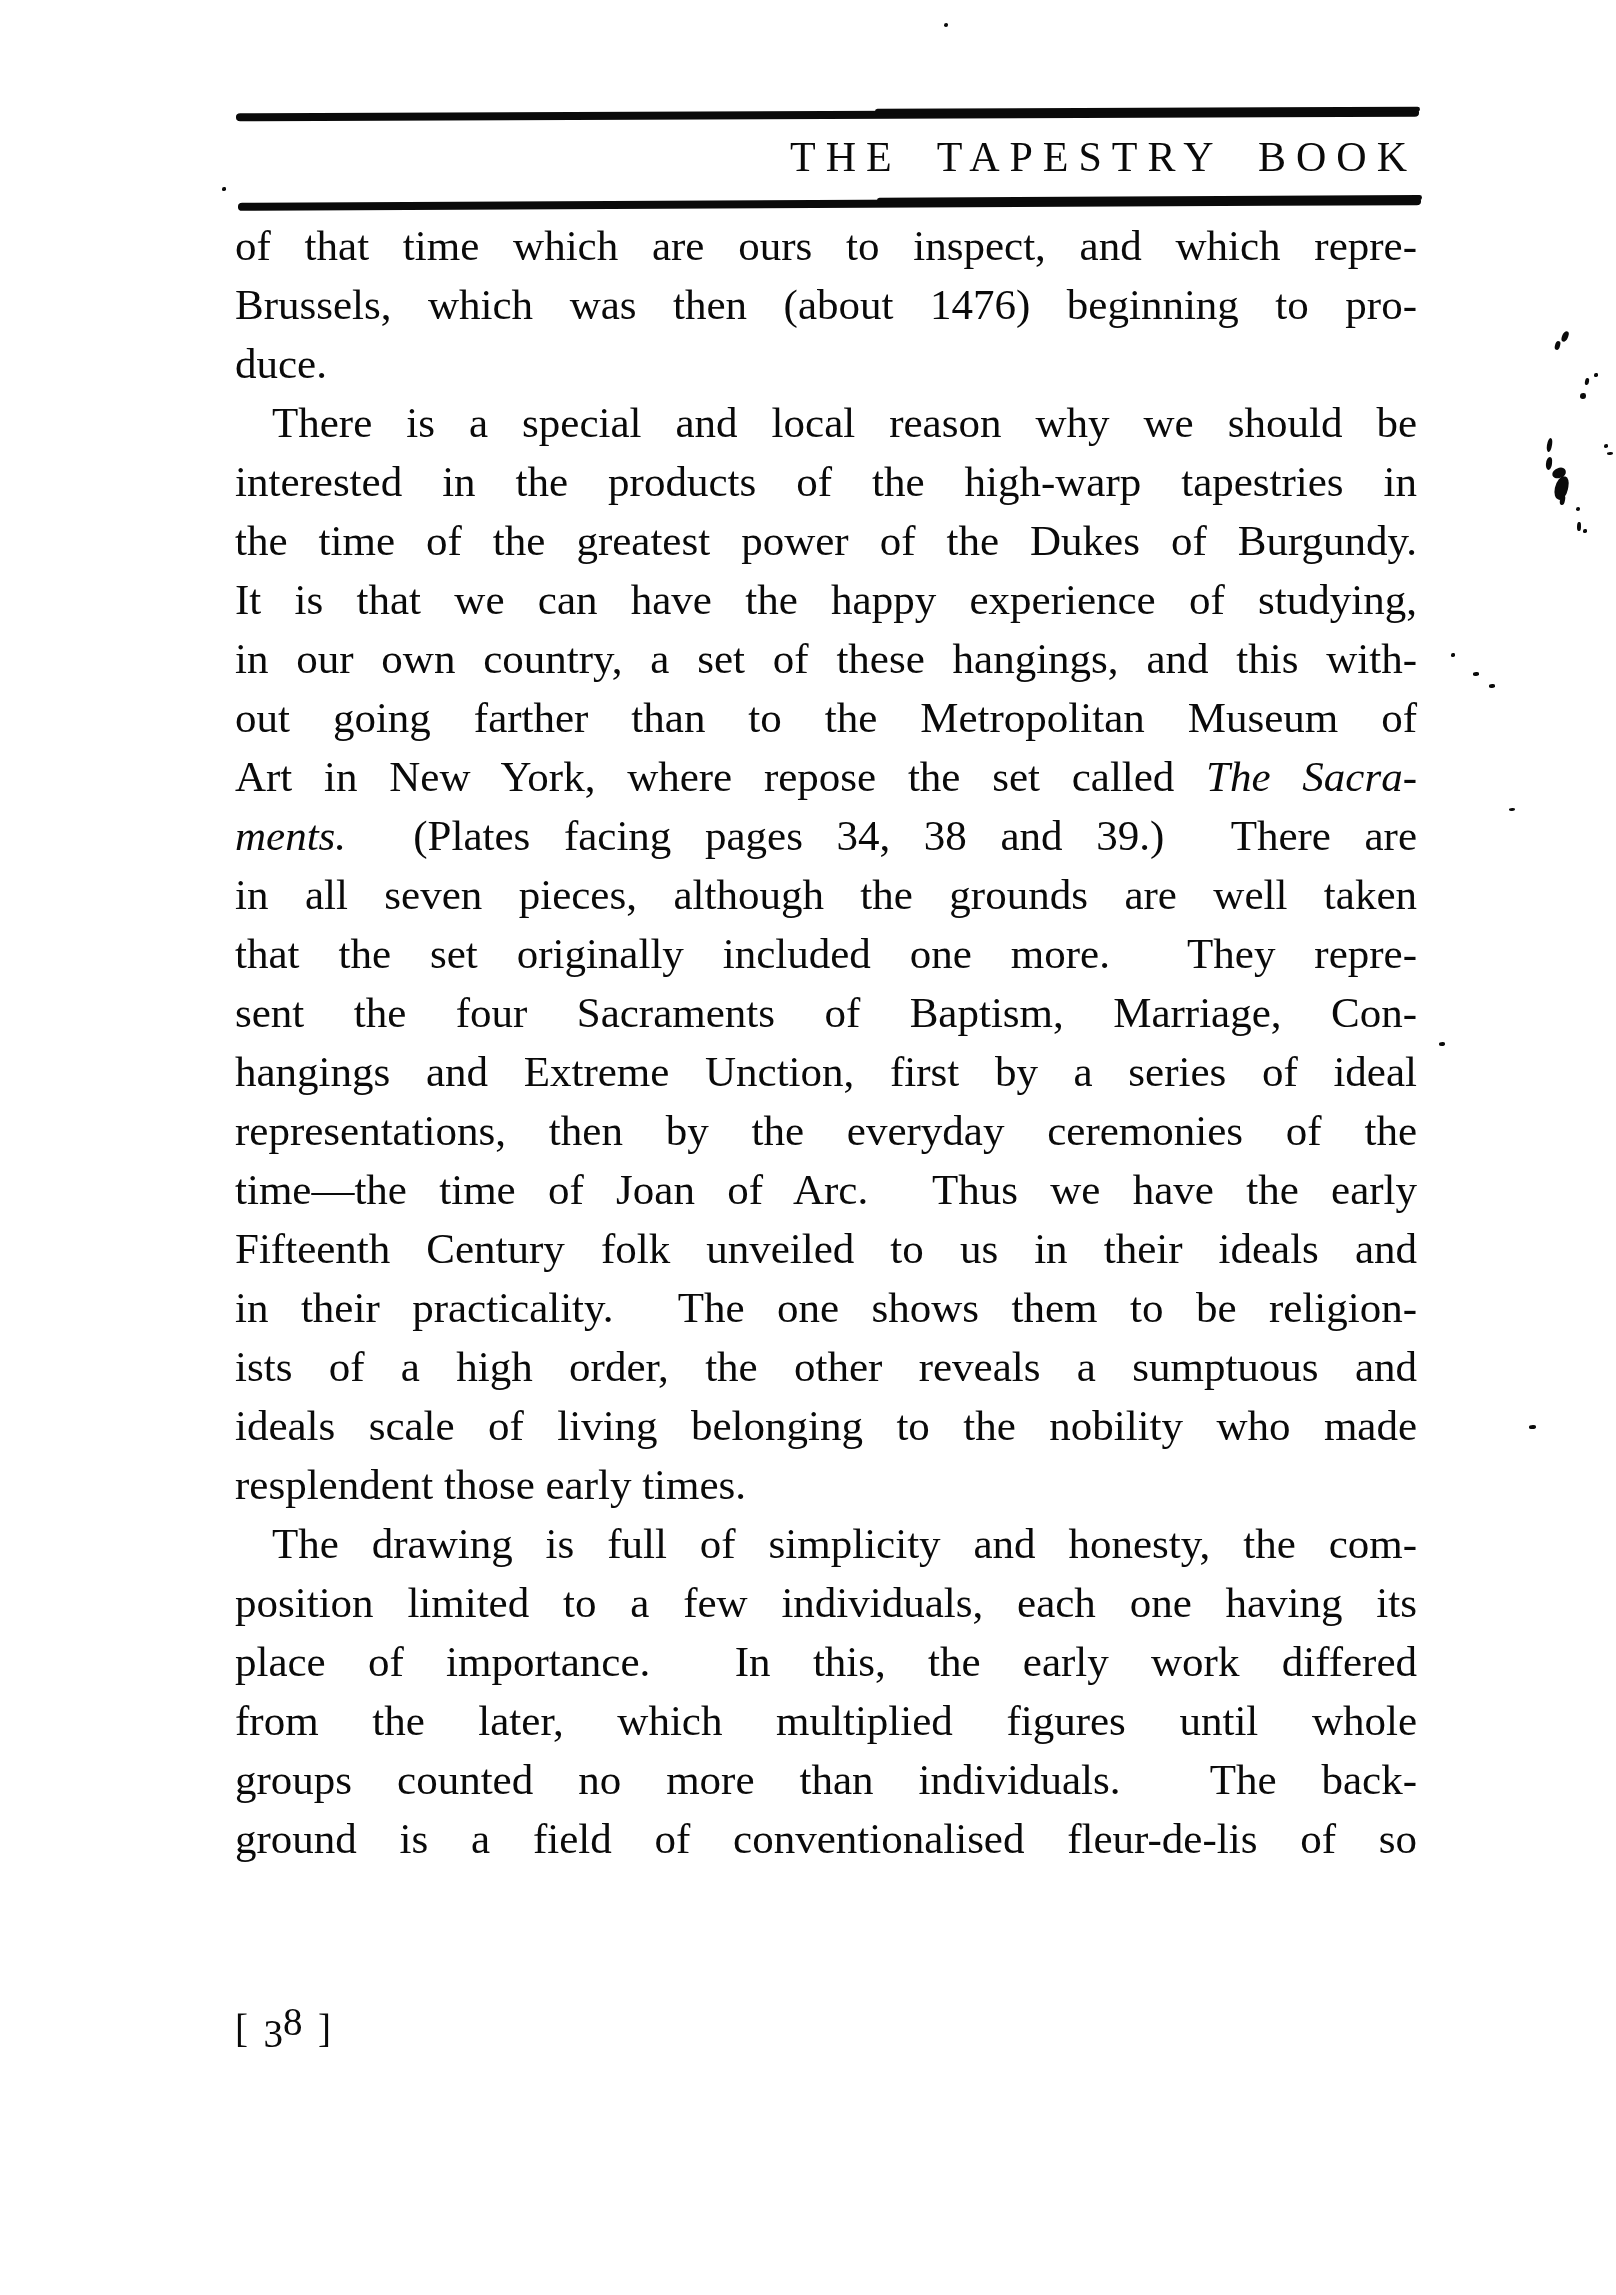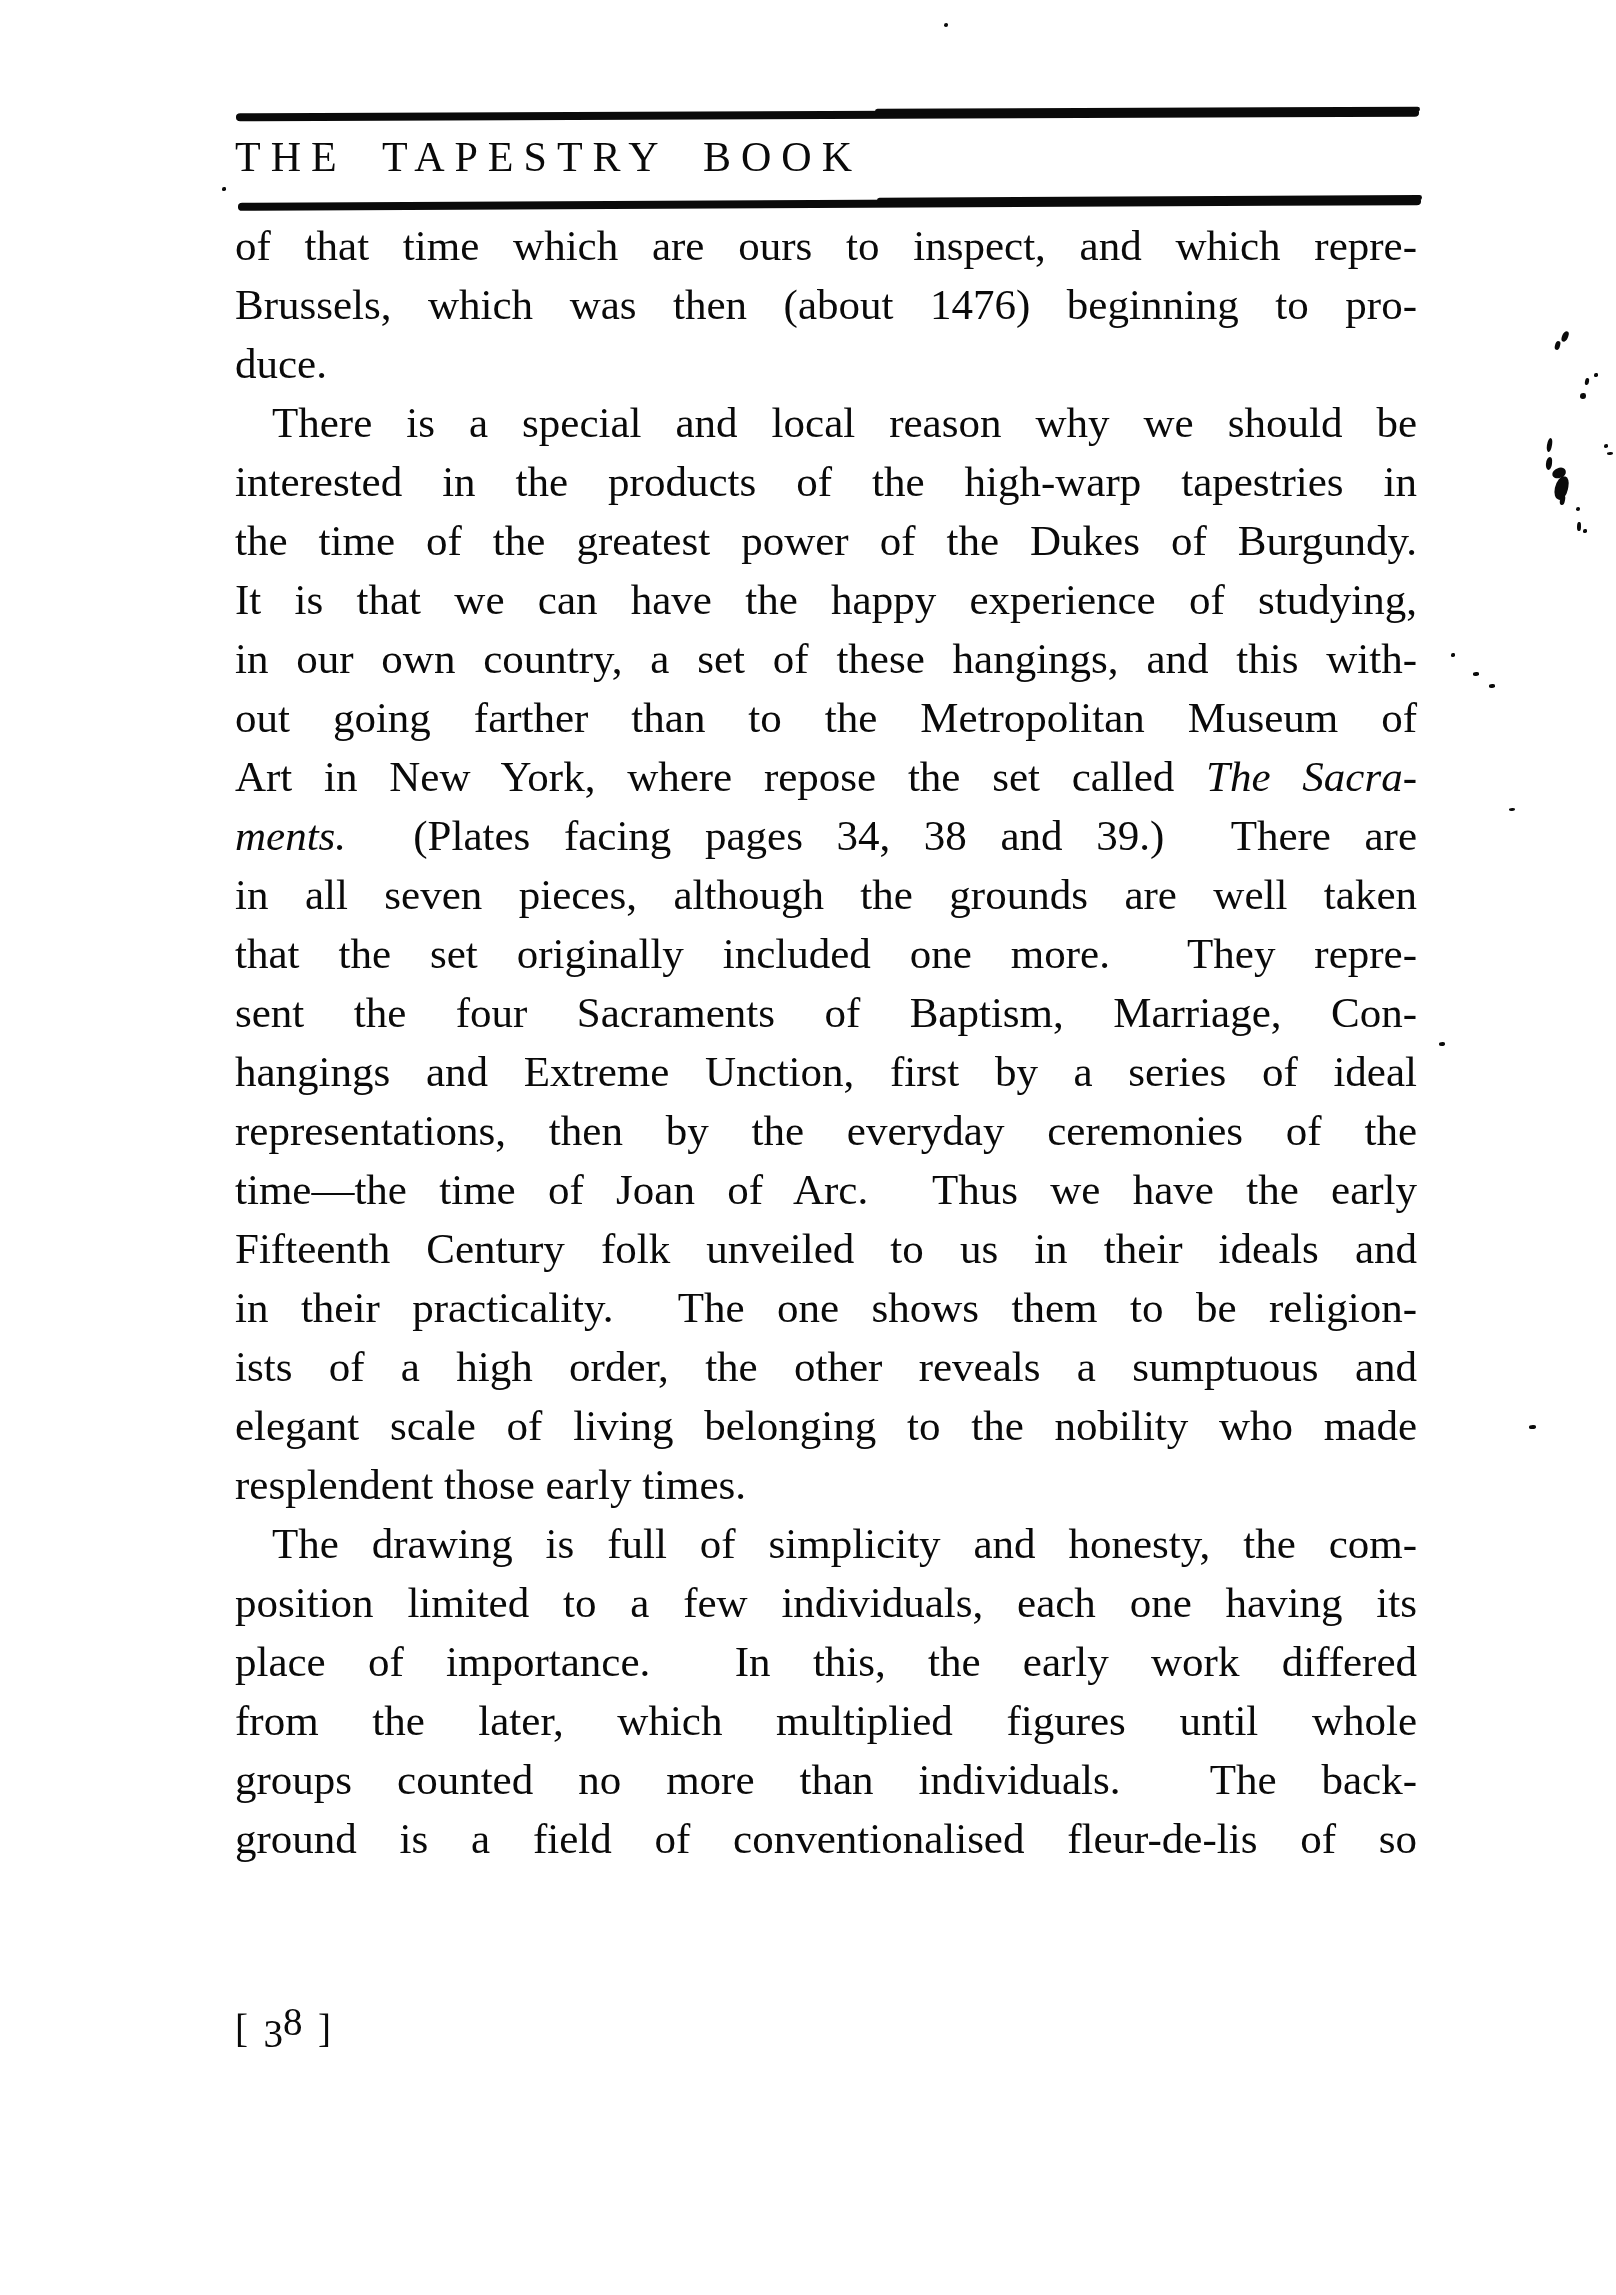--- a/index.html
+++ b/index.html
@@ -30,21 +30,21 @@
     border-radius: 2.8px;
   }
   .rule-top    { left: 236px; top: 111px; width: 1183px; transform: rotate(-0.22deg); }
   .rule-bottom { left: 238px; top: 200px; width: 1183px; transform: rotate(-0.28deg); }
 
   .title {
     position: absolute;
     left: 235px;
     top: 133px;
     width: 1182px;
-    text-align: left;
+    text-align: right;
     font-size: 42px;
     letter-spacing: 10px;
     word-spacing: 15.5px;
     white-space: nowrap;
     font-weight: normal;
   }
 
   .body-text {
     position: absolute;
     left: 235px;
@@ -101,21 +101,21 @@
       <div class="line"><em>ments.</em><span>&nbsp; (Plates facing pages 34, 38 and 39.)&nbsp; There are</span></div>
       <div class="line"><span>in all seven pieces, although the grounds are well taken</span></div>
       <div class="line"><span>that the set originally included one more.&nbsp; They repre-</span></div>
       <div class="line"><span>sent the four Sacraments of Baptism, Marriage, Con-</span></div>
       <div class="line"><span>hangings and Extreme Unction, first by a series of ideal</span></div>
       <div class="line"><span>representations, then by the everyday ceremonies of the</span></div>
       <div class="line"><span>time—the time of Joan of Arc.&nbsp; Thus we have the early</span></div>
       <div class="line"><span>Fifteenth Century folk unveiled to us in their ideals and</span></div>
       <div class="line"><span>in their practicality.&nbsp; The one shows them to be religion-</span></div>
       <div class="line"><span>ists of a high order, the other reveals a sumptuous and</span></div>
-      <div class="line"><span>elegant scale of living belonging to the nobility who made</span></div>
+      <div class="line"><span>ideals scale of living belonging to the nobility who made</span></div>
       <div class="line endpara"><span>resplendent those early times.</span></div>
       <div class="line indent"><span>The drawing is full of simplicity and honesty, the com-</span></div>
       <div class="line"><span>position limited to a few individuals, each one having its</span></div>
       <div class="line"><span>place of importance.&nbsp; In this, the early work differed</span></div>
       <div class="line"><span>from the later, which multiplied figures until whole</span></div>
       <div class="line"><span>groups counted no more than individuals.&nbsp; The back-</span></div>
       <div class="line"><span>ground is a field of conventionalised fleur-de-lis of so</span></div>
     </div>
 
   <div class="footer">

